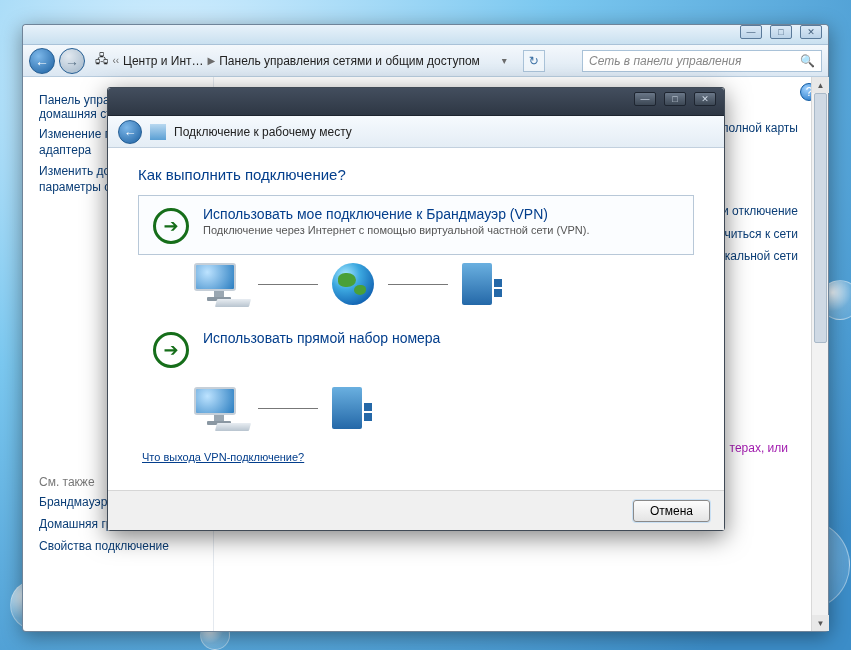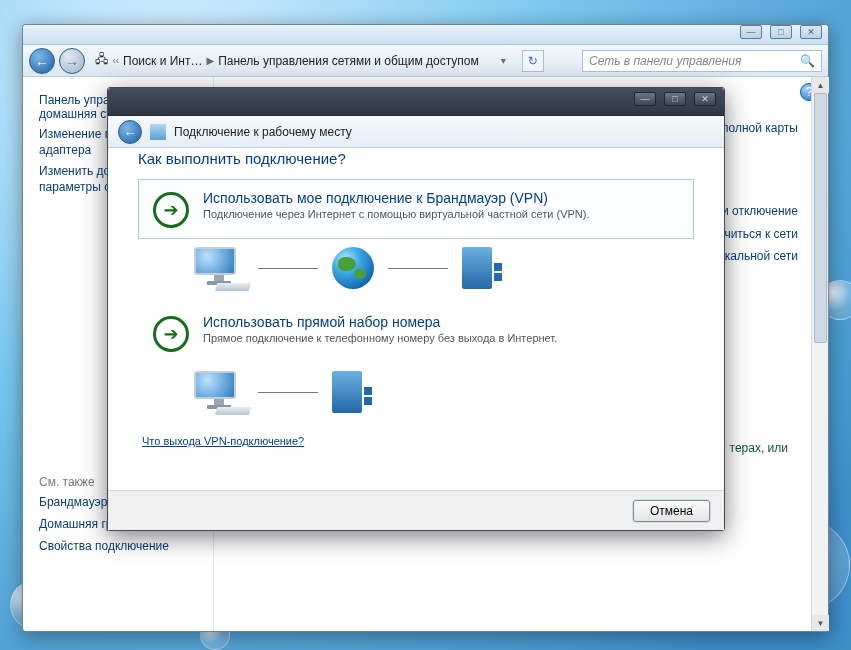--- a/index.html
+++ b/index.html
@@ -81,21 +81,21 @@
   border-bottom:1px solid #1e2530; border-radius:3px 3px 0 0; position:relative;}
 .dlg-tb .wctl{top:4px;right:8px;}
 .dlg-tb .wctl span{background:linear-gradient(#6a7788,#3c4754);border-color:#1e2530;color:#d0dae6;}
 .dlg-hd { height:32px; background:linear-gradient(#f6fafe,#e4edf5);
   border-bottom:1px solid #c2d0de; display:flex;align-items:center;gap:8px;padding:0 10px;}
 .dlg-hd .back{width:24px;height:24px;border-radius:50%;
   background:radial-gradient(circle at 35% 30%,#7db8ea,#1b5fa0);border:1px solid #245e94;
   display:flex;align-items:center;justify-content:center;color:#fff;font-size:13px;}
 .dlg-hd .ic{width:16px;height:16px;background:linear-gradient(#b8d8f0,#5a9fd4);}
 .dlg-hd .ttl{font-size:12px;color:#222;text-align:right;}
-.dlg-body { padding:2px 30px 10px; }
+.dlg-body { padding:18px 30px 10px; }
 .q { color:#033e8c; font-size:15px; margin-bottom:12px; }
 .opt { padding:10px 14px; display:flex; gap:14px; align-items:flex-start; border:1px solid transparent;}
 .opt.sel { border:1px solid #b8c8d8; background:#fbfdff;}
 .opt .ring{width:36px;height:36px;border:3px solid #166e1a;border-radius:50%;
   display:flex;align-items:center;justify-content:center;flex-shrink:0;margin-top:2px;}
 .opt .ring::after{content:"➔";color:#166e1a;font-size:18px;}
 .opt .t .h{color:#033e8c;font-size:14px;}
 .opt .t .s{color:#555;font-size:11px;margin-top:2px;}
 .illus { display:flex;align-items:center;gap:14px;margin:8px 0 14px 56px;}
 .illus .line{width:60px;height:1px;background:#777;}
@@ -135,21 +135,21 @@
       <span>□</span>
       <span>✕</span>
     </div>
   </div>
   <div class="addr">
     <div class="navbtn">←</div>
     <div class="navbtn fwd">→</div>
     <div class="crumb">
       <span>🖧</span>
       <span class="arrow">‹‹</span>
-      <span>Поиск и Инт…</span>
+      <span>Центр и Инт…</span>
       <span class="arrow">▶</span>
       <span>Панель управления сетями и общим доступом</span>
       <span class="arrow" style="margin-left:20px;">▾</span>
     </div>
     <div class="refresh">↻</div>
     <div class="search">Сеть в панели управления</div>
   </div>
   <div class="body-back">
     <div class="side">
       <div class="hd">Панель управления — домашняя страница</div>
@@ -171,21 +171,21 @@
         <a href="#" style="color:#0b3e77;text-decoration:none;">Подключение или отключение</a><br>
         <a href="#" style="color:#0b3e77;text-decoration:none;">Подключиться к сети</a><br>
         <a href="#" style="color:#0b3e77;text-decoration:none;">Подключение по локальной сети</a>
       </div>
       <div class="trouble">
         <div class="ic"></div>
         <div class="t">
           <a href="#">Устранение неполадок</a>
           <p>Диагностика и исправление сетевых проблем или получение сведений об исправлении.</p>
         </div>
-        <span style="position:absolute;right:40px;font-size:12px;color:#14532d;">терах, или</span>
+        <span style="position:absolute;right:40px;font-size:12px;color:#a21caf;">терах, или</span>
       </div>
       <div class="sb">
         <div class="ar up">▲</div>
         <div class="thumb"></div>
         <div class="ar dn">▼</div>
       </div>
     </div>
   </div>
 </div>
 
@@ -222,21 +222,20 @@
       <div class="line"></div>
       <div class="globe"></div>
       <div class="line"></div>
       <div class="srv"></div>
     </div>
 
     <div class="opt">
       <div class="ring"></div>
       <div class="t">
         <div class="h">Использовать прямой набор номера</div>
-        <div class="s">Прямое подключение к телефонному номеру без выхода в Интернет.</div>
       </div>
     </div>
     <div class="illus">
       <div class="pc">
           <div class="mon"></div>
           <div class="stand"></div>
           <div class="base"></div>
           <div class="kb"></div>
         </div>
       <div class="line"></div>

